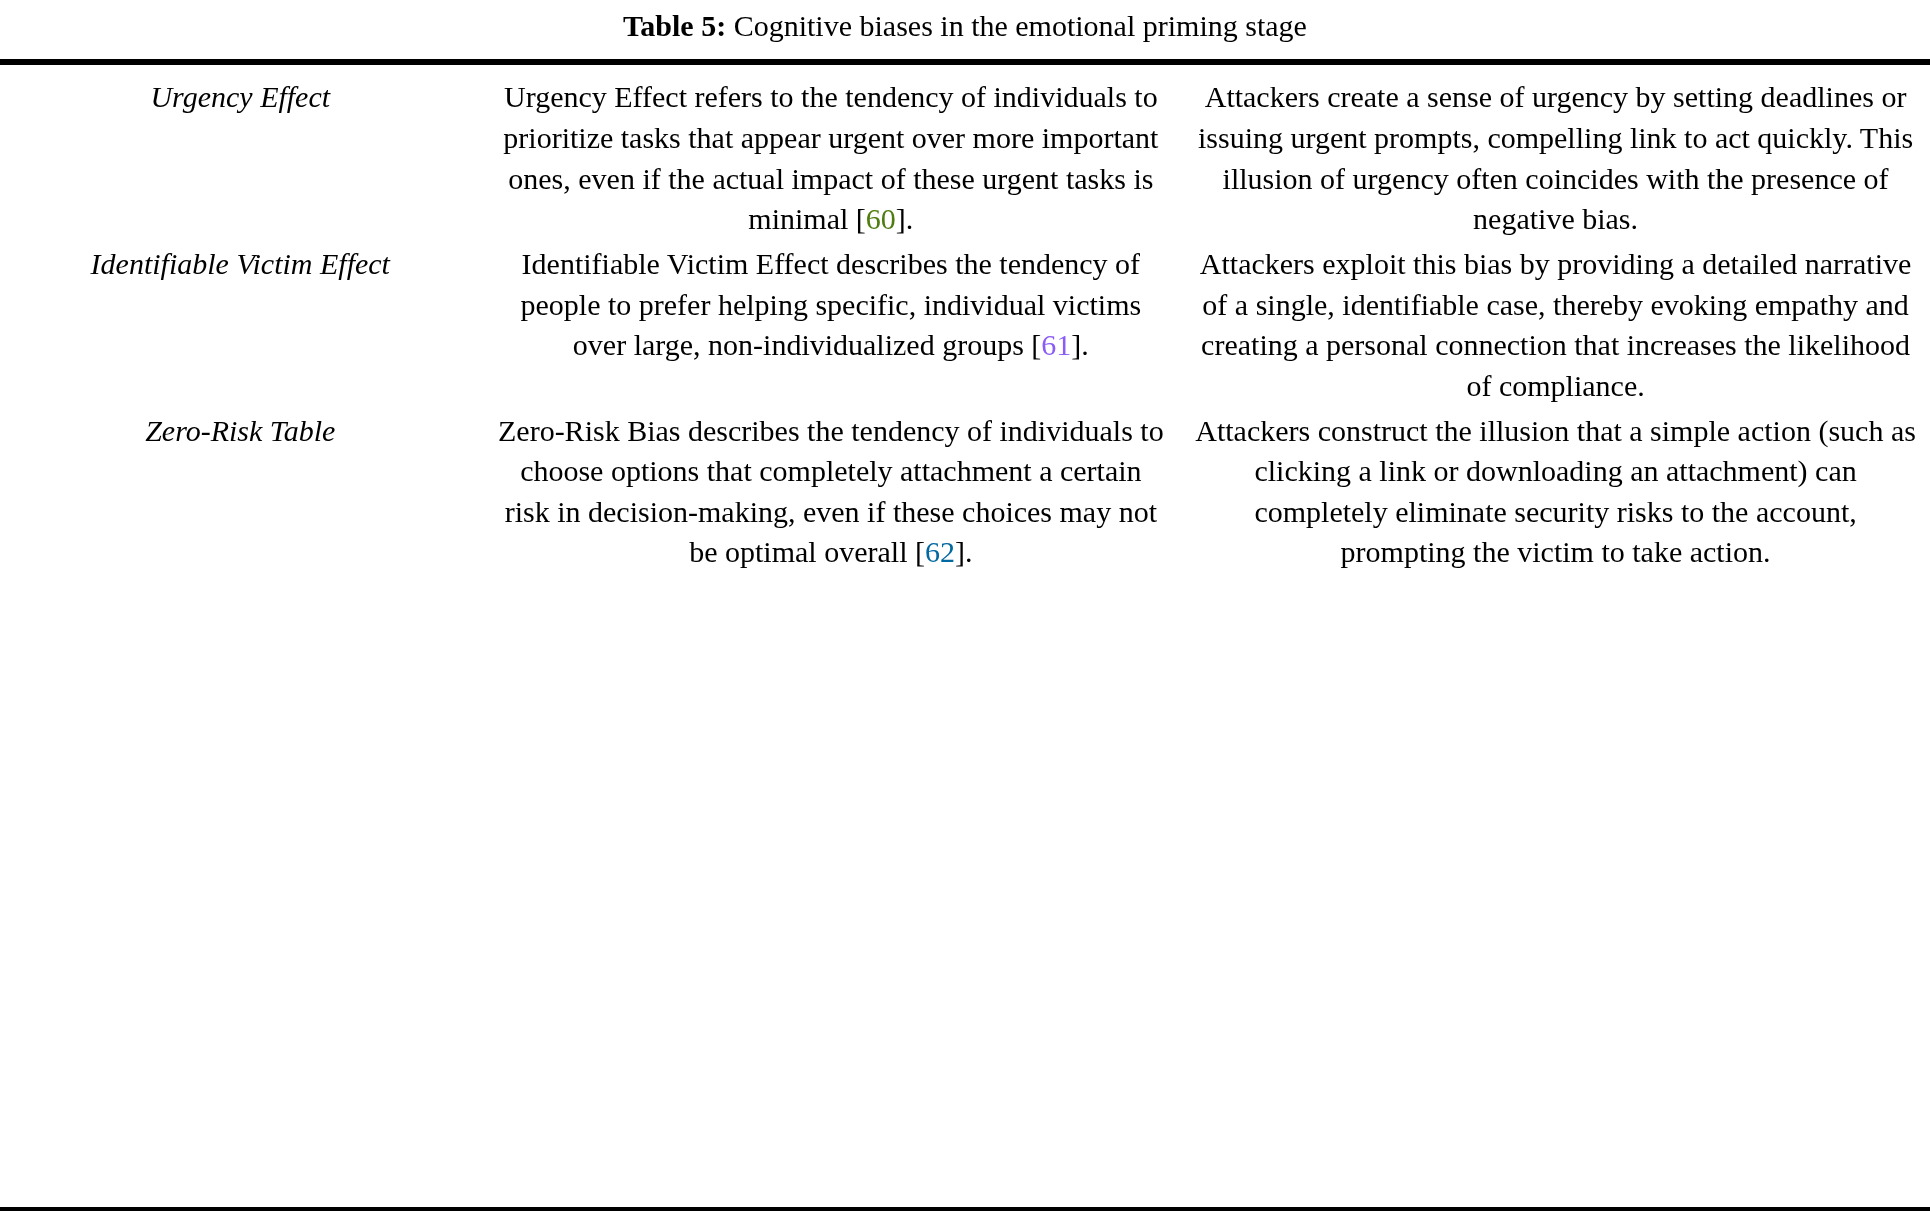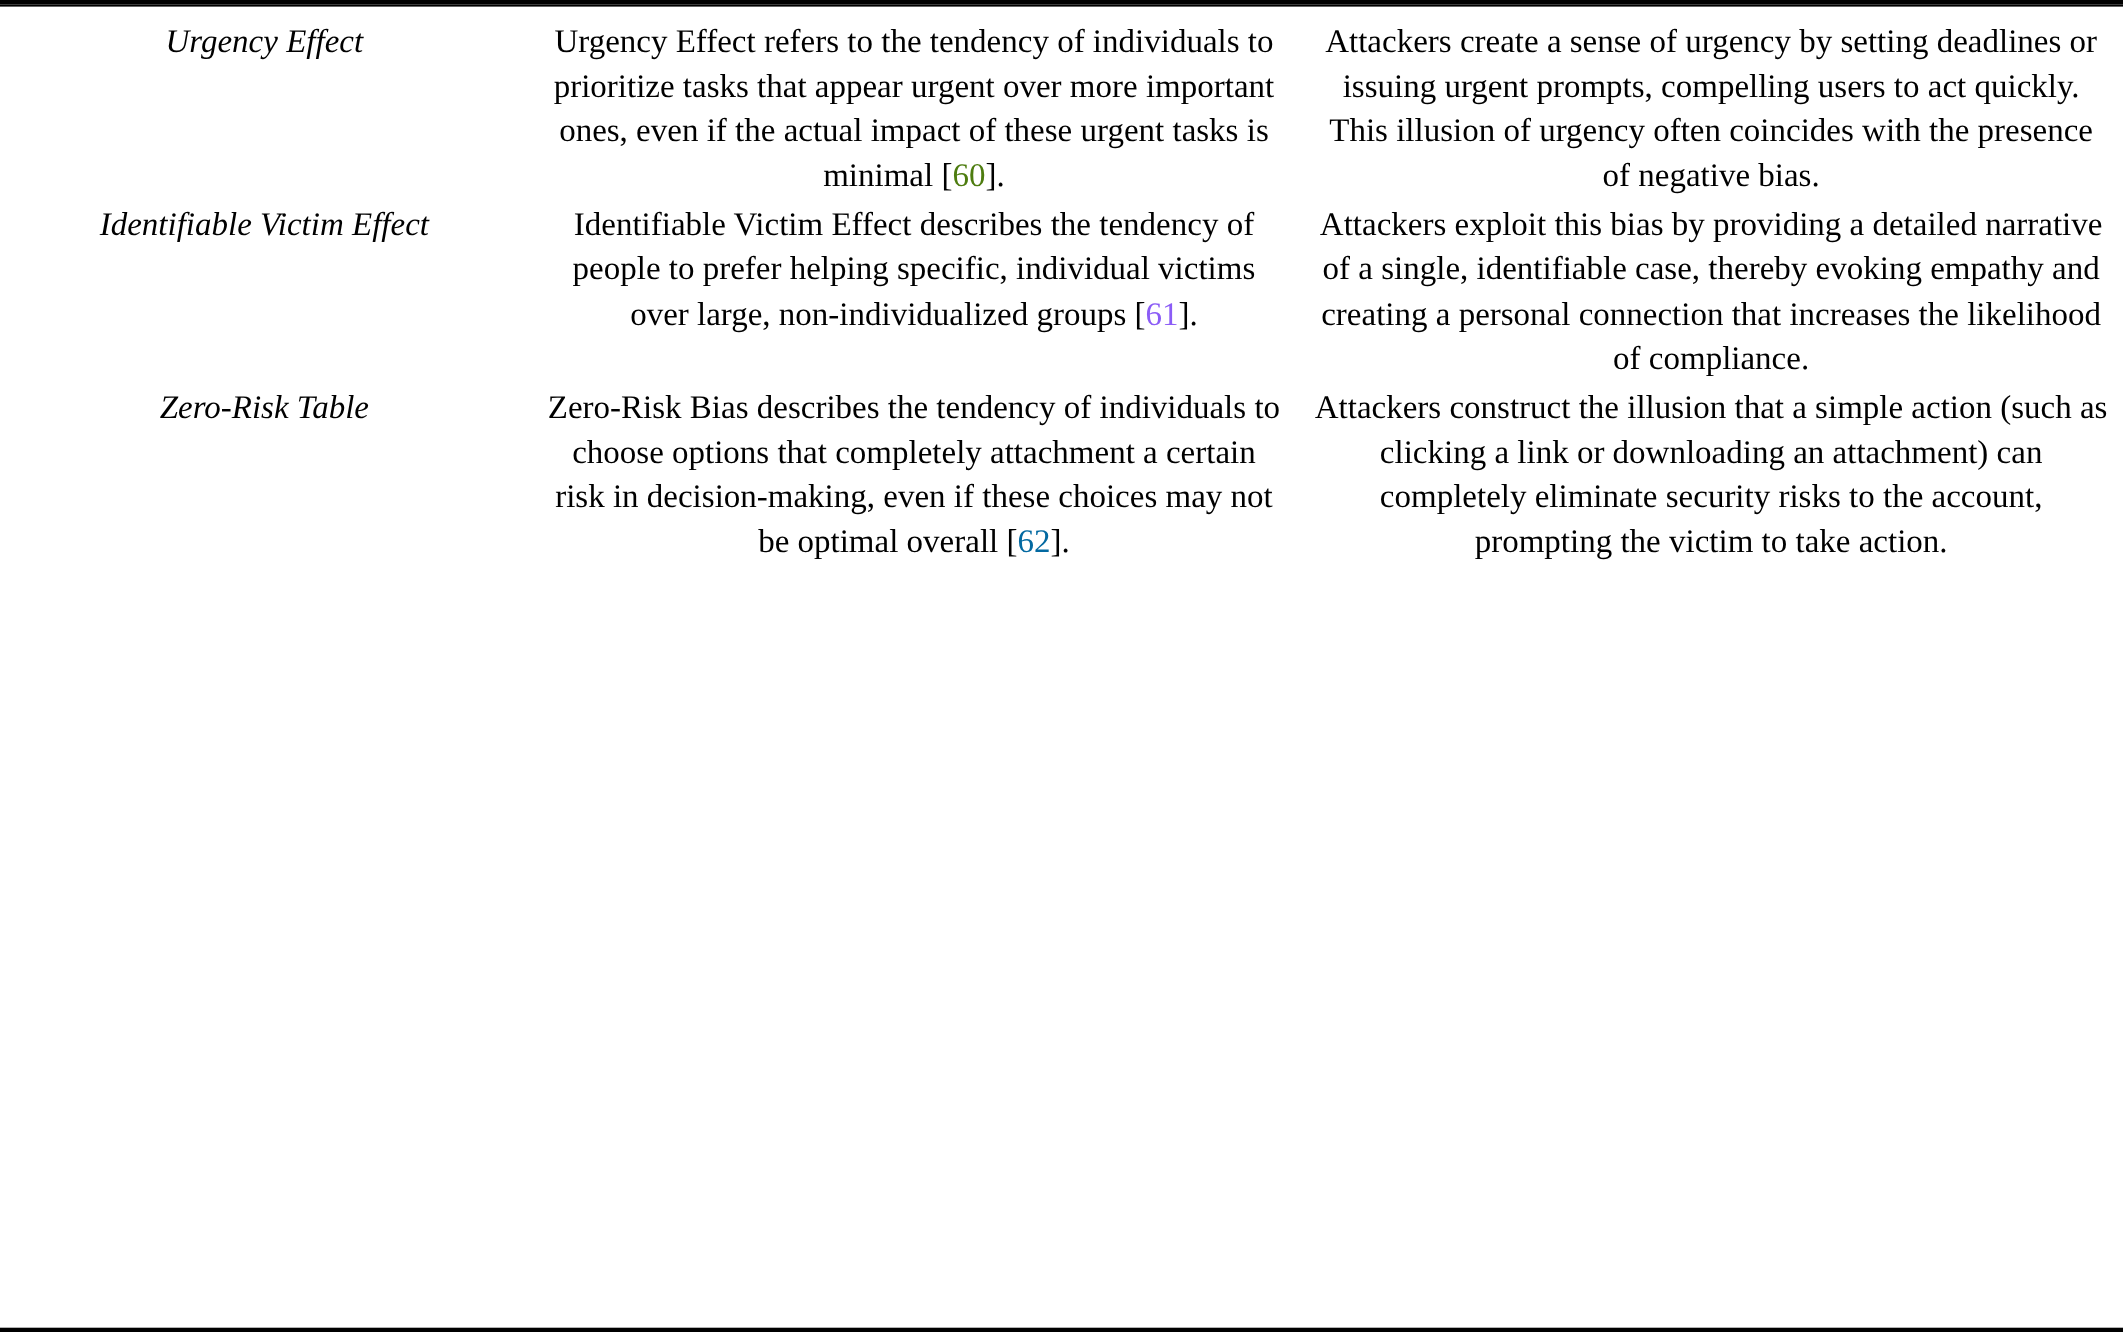--- a/index.html
+++ b/index.html
@@ -103,20 +103,23 @@
     padding: 0;
     font-size: 0;
     line-height: 0;
   }
 </style>
 </head>
 <body>
 
 <div class="table-figure">
 
+  <div class="caption">
+    <span class="cap-label">Table 5:</span><span class="cap-text"> Cognitive biases in the emotional priming stage</span>
+  </div>
 
   <div class="rule-top"></div>
 
 
   <div class="rule-mid"></div>
 
   <table class="biases">
     <colgroup>
       <col class="c1">
       <col class="c2">
@@ -125,21 +128,21 @@
     <tbody>
       <tr class="row-spacer">
           <td></td>
           <td></td>
           <td></td>
         </tr>
 
       <tr>
         <td class="bias-name">Urgency Effect</td>
         <td class="bias-def"><span>Urgency Effect refers to the tendency of individuals to prioritize tasks that appear urgent over more important ones, even if the actual impact of these urgent tasks is minimal [</span><span class="cite" style="color: #4d7c0f;">60</span><span>].</span></td>
-        <td class="bias-exploit">Attackers create a sense of urgency by setting deadlines or issuing urgent prompts, compelling users to act quickly. This illusion of urgency often coincides with the presence of negative bias.</td>
+        <td class="bias-exploit">Attackers create a sense of urgency by setting deadlines or issuing urgent prompts, compelling link to act quickly. This illusion of urgency often coincides with the presence of negative bias.</td>
       </tr>
 
       <tr>
         <td class="bias-name">Identifiable Victim Effect</td>
         <td class="bias-def"><span>Identifiable Victim Effect describes the tendency of people to prefer helping specific, individual victims over large, non-individualized groups [</span><span class="cite" style="color: #8b5cf6;">61</span><span>].</span></td>
         <td class="bias-exploit">Attackers exploit this bias by providing a detailed narrative of a single, identifiable case, thereby evoking empathy and creating a personal connection that increases the likelihood of compliance.</td>
       </tr>
 
       <tr>
         <td class="bias-name">Zero-Risk Table</td>

